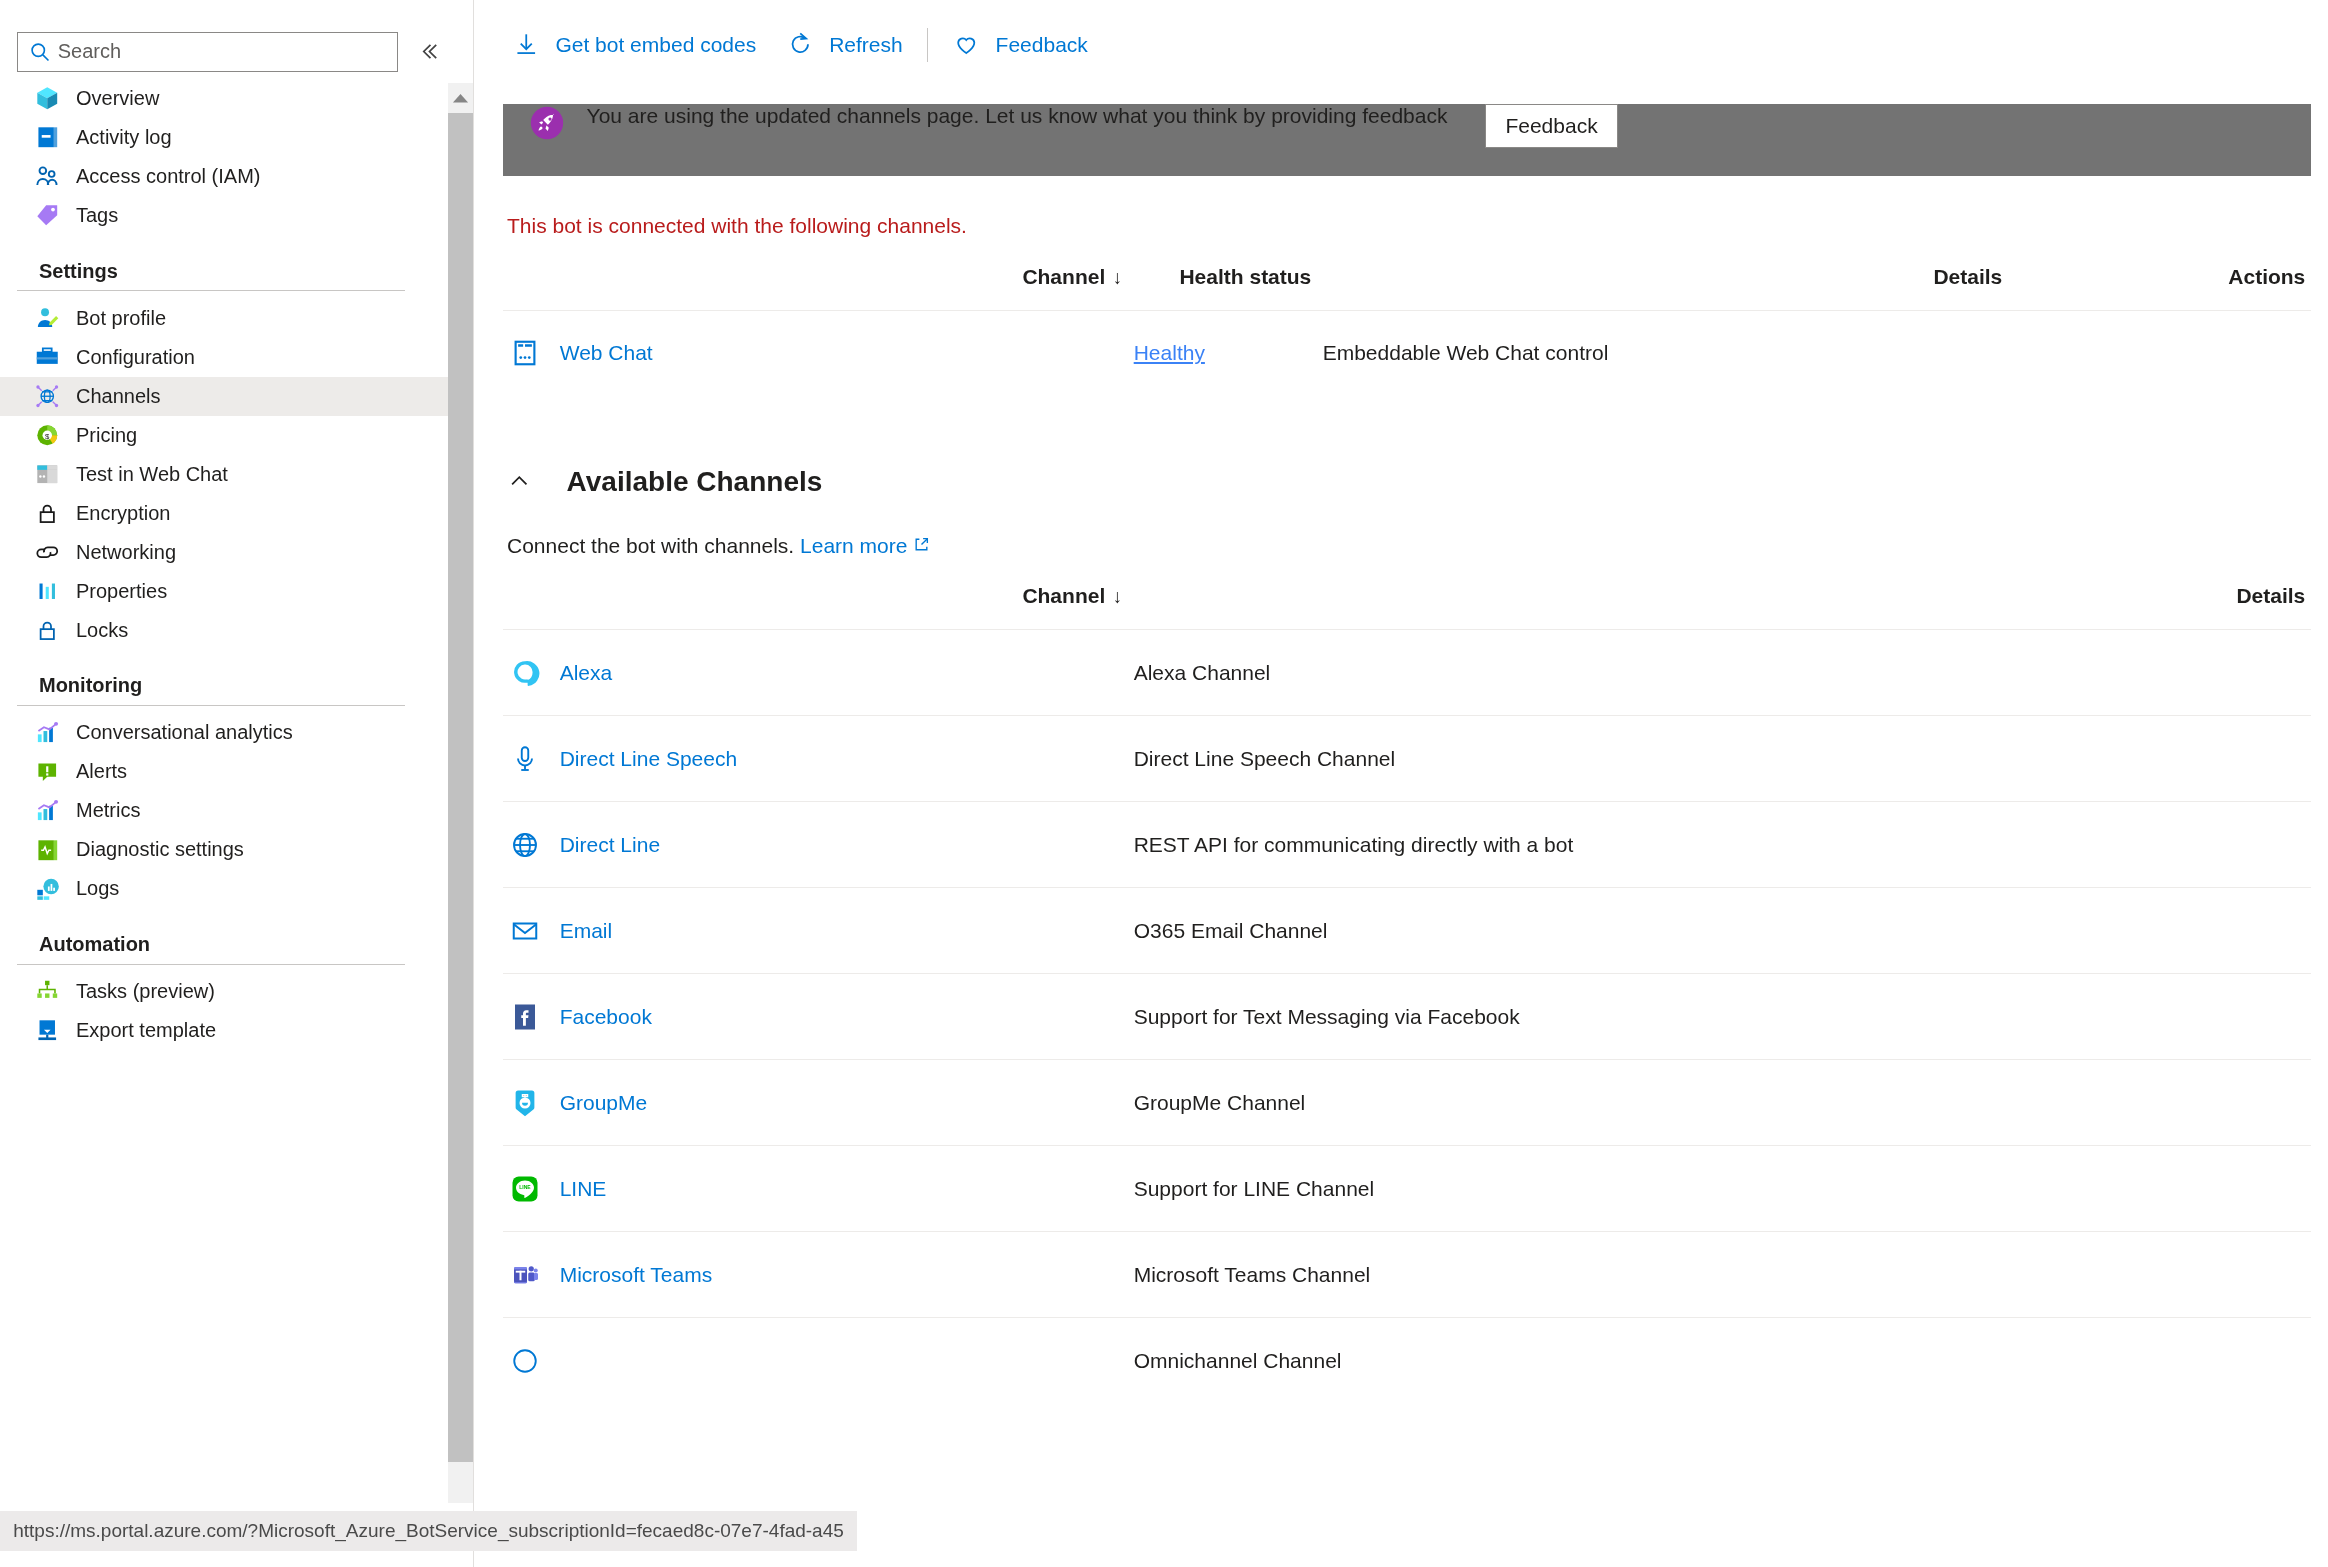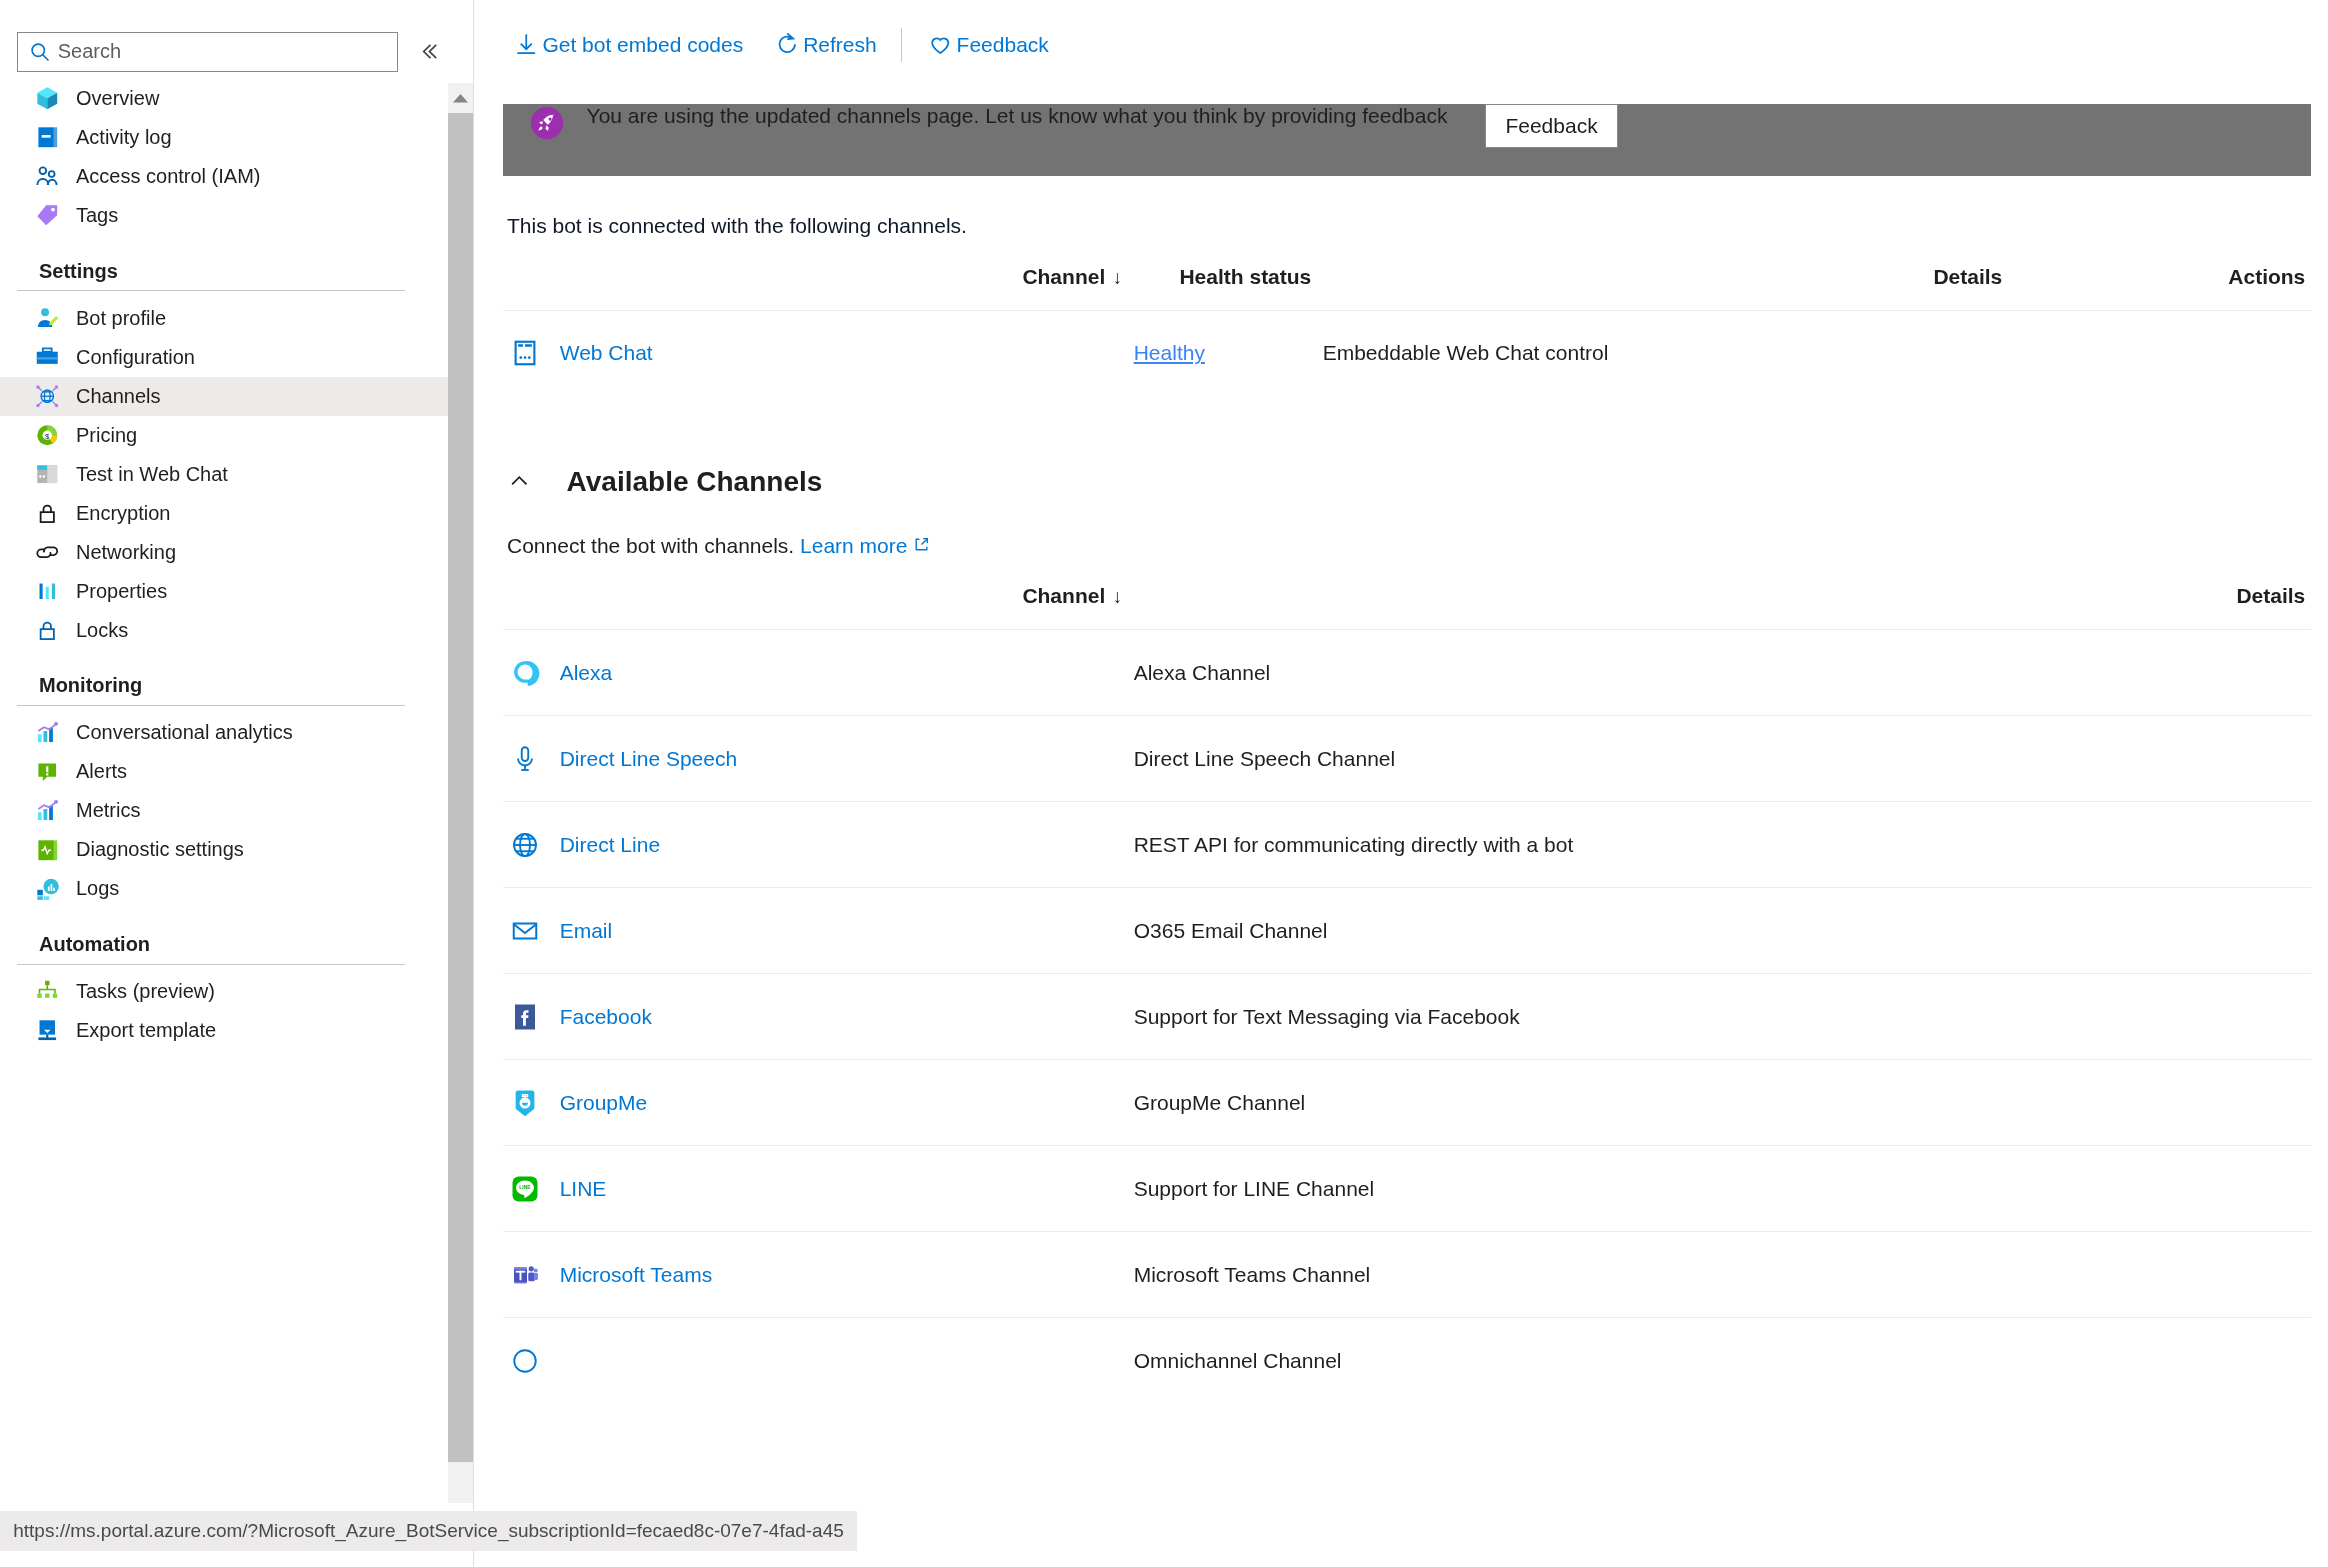--- a/index.html
+++ b/index.html
@@ -99,21 +99,21 @@
   .toolbar {
     display: flex; align-items: center;
     height: 89px;
     padding-left: 11.4px;
     gap: 0;
   }
   .tb-item {
     display: flex; align-items: center;
     height: 49px; padding: 0 15px;
     color: #0078d4; font-size: 21px; cursor: pointer;
-    gap: 2px;
+    gap: 15px;
   }
   .tb-item .tbi { width: 28px; height: 28px; display: flex; align-items:center; justify-content:center; }
   .tb-sep { width: 0.9px; height: 34px; background: #c8c6c4; margin: 0 9.5px; }
 
   .banner {
     margin: 15px 17px 0 17px;
     background: #737373;
     height: 72px;
     display: flex; align-items: flex-start;
     padding: 0 24.6px;
@@ -123,21 +123,21 @@
   .banner .btext { font-size: 21px; color: #201f1e; }
   .banner .fb-btn {
     margin-left: 17px;
     border: 0.9px solid #8a8886; background: #fff;
     height: 44px; padding: 0 19px;
     font-size: 21px; font-family: "Liberation Sans", sans-serif;
     color: #201f1e; cursor: pointer;
   }
 
   .intro {
-    font-size: 21px; color: #0f172a;
+    font-size: 21px; color: #b91c1c;
     margin: 38px 0 0 21px;
   }
 
   table.ch { width: calc(100% - 34px); margin-left: 17px; border-collapse: collapse; table-layout: fixed; }
   table.ch th {
     text-align: right; font-size: 21px; font-weight: bold; color: #201f1e;
     padding: 26.5px 5.7px 21px 5.7px;
   }
   table.ch td {
     font-size: 21px; color: #201f1e;

